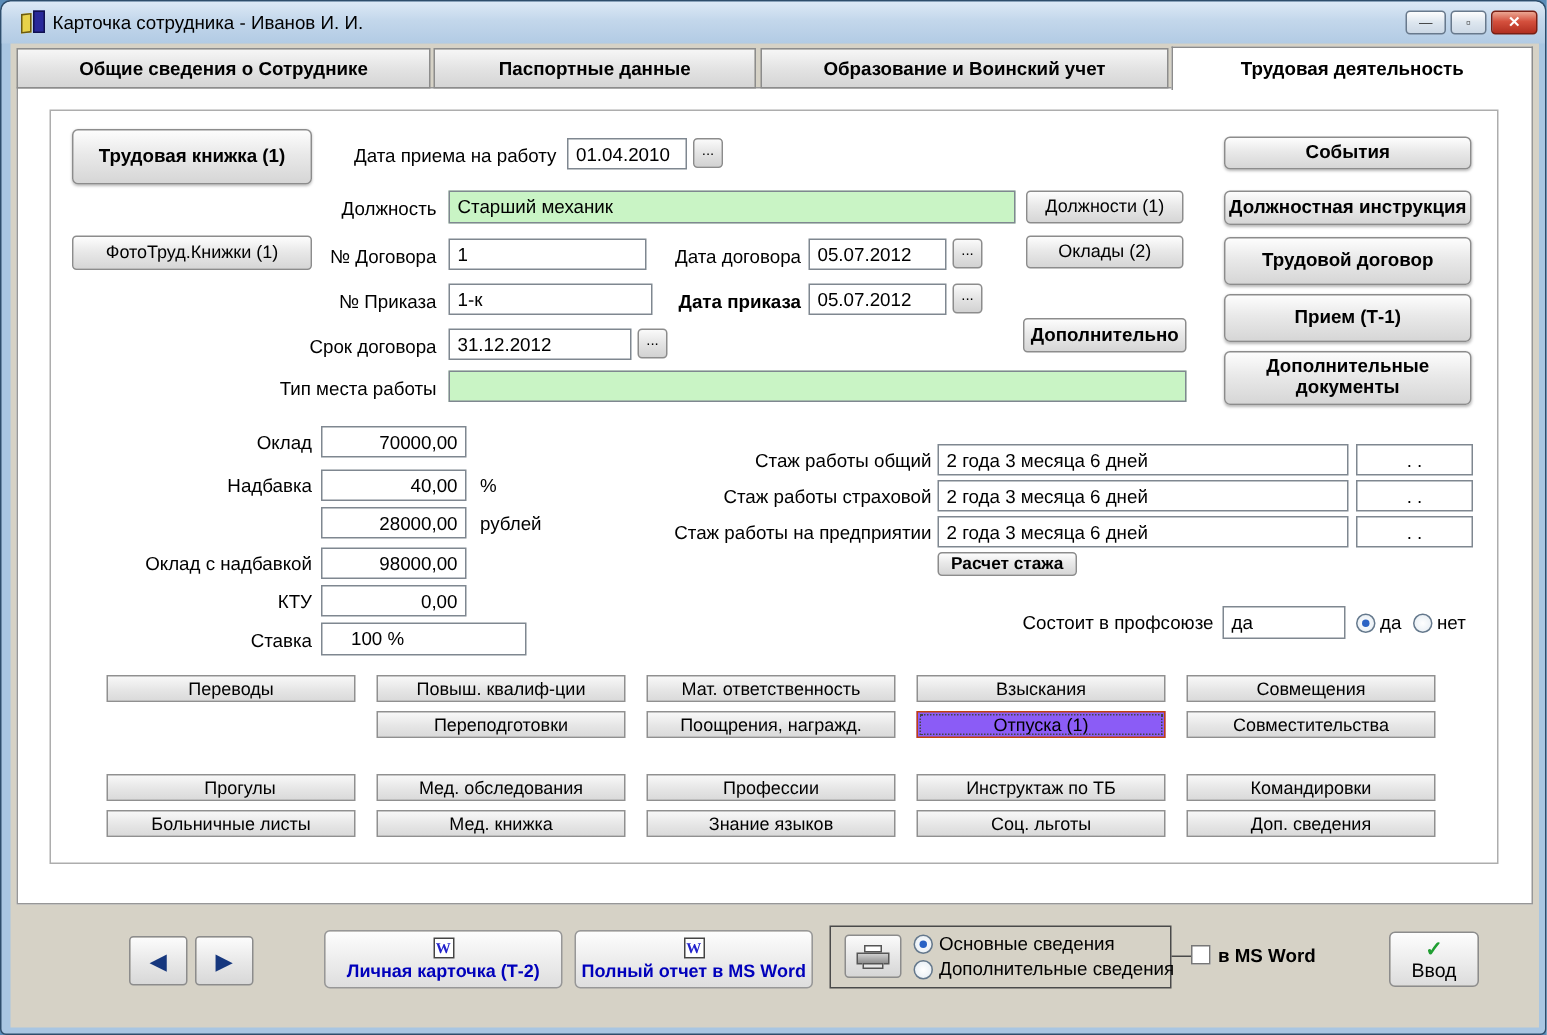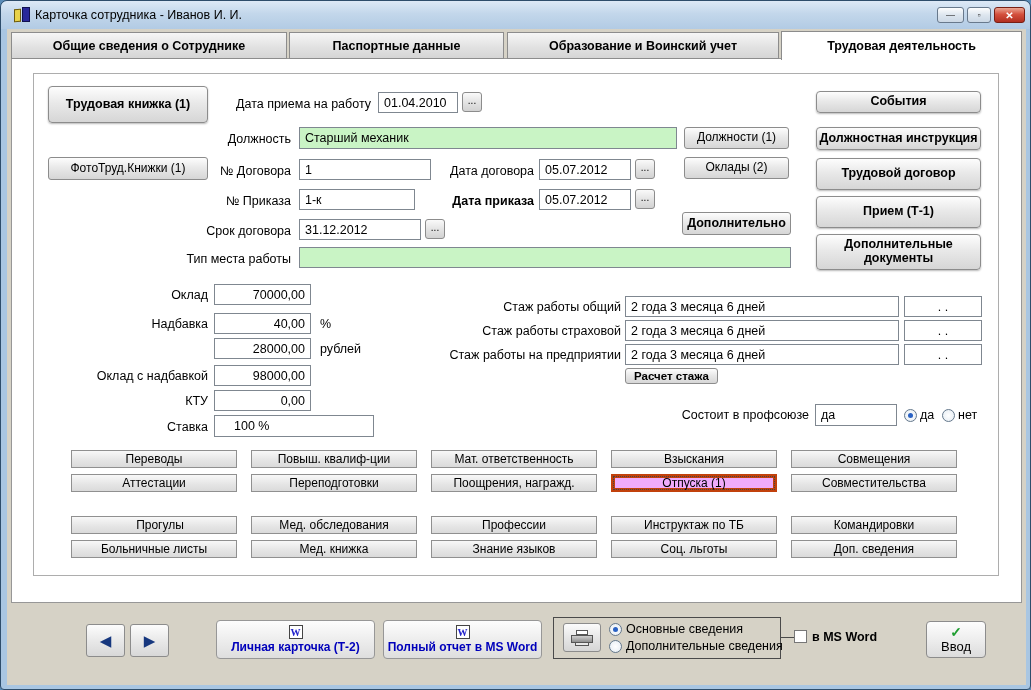--- a/index.html
+++ b/index.html
@@ -39,21 +39,21 @@
   .inp { position:absolute; background:#fff; border:1px solid #7f8790; font-size:12.5px; color:#000;
     display:flex; align-items:center; padding:0 5px; z-index:6; }
   .inp.green { background:#c9f4c5; }
   .inp.num { justify-content:flex-end; }
   .inp.center { justify-content:center; }
   .browse { position:absolute; width:20px; height:20px; display:flex; align-items:center; justify-content:center;
     background:linear-gradient(#fafafa,#e4e4e4 50%,#d2d2d2); border:1px solid #8c8c8c; border-radius:3px;
     font-size:10px; padding-bottom:4px; z-index:6; }
   .gridbtn { position:absolute; width:166px; height:18px; display:flex; align-items:center; justify-content:center;
     background:linear-gradient(#f8f8f8,#e6e6e6 55%,#dadada); border:1px solid #909090; font-size:12px; z-index:6; }
-  .gridbtn.hl { background:#f0abfc; border:4px solid #c2410c; outline:1px dotted #444; outline-offset:-3px; }
+  .gridbtn.hl { background:#8b5cf6; border:1px solid #c2410c; outline:1px dotted #444; outline-offset:-3px; }
   .radio { position:absolute; width:13px; height:13px; border-radius:50%; border:1px solid #64788c;
     background:radial-gradient(#ffffff,#e3ebf2); z-index:6; }
   .radio.on::after { content:""; position:absolute; left:3px; top:3px; width:5px; height:5px; border-radius:50%; background:#2a62c4; }
   .checkbox { position:absolute; width:13px; height:13px; background:#fff; border:1px solid #777; z-index:6; }
   .navbtn { position:absolute; width:39px; height:33px; display:flex; align-items:center; justify-content:center;
     background:linear-gradient(#fcfcfc,#e9e9e9 50%,#d8d8d8); border:1px solid #8c8c8c; border-radius:3px;
     color:#16377e; font-size:15px; z-index:6; }
   .reportbtn { position:absolute; width:159px; height:39px; display:flex; flex-direction:column; align-items:center; justify-content:center;
     background:linear-gradient(#fdfdfd,#ececec 55%,#dedede); border:1px solid #979797; border-radius:4px;
     color:#0000bb; font-weight:bold; font-size:12px; gap:1px; z-index:6; }
@@ -109,21 +109,21 @@
   <div class="btn" style="left:683px; top:126px; width:105px; height:22px;">Должности (1)</div>
 
   <div class="lbl r" style="left:200px; top:163px; width:90px;">№ Договора</div>
   <div class="inp" style="left:298px; top:158px; width:132px; height:21px;">1</div>
   <div class="lbl r" style="left:443px; top:163px; width:90px;">Дата договора</div>
   <div class="inp" style="left:538px; top:158px; width:92px; height:21px;">05.07.2012</div>
   <div class="browse" style="left:634px; top:158px;">...</div>
   <div class="btn" style="left:683px; top:156px; width:105px; height:22px;">Оклады (2)</div>
 
   <div class="lbl r" style="left:200px; top:193px; width:90px;">№ Приказа</div>
-  <div class="inp" style="left:298px; top:188px; width:116px; height:21px;">1-к</div>
+  <div class="inp" style="left:298px; top:188px; width:136px; height:21px;">1-к</div>
   <div class="lbl r" style="left:443px; top:193px; width:90px;font-weight:bold;">Дата приказа</div>
   <div class="inp" style="left:538px; top:188px; width:92px; height:21px;">05.07.2012</div>
   <div class="browse" style="left:634px; top:188px;">...</div>
 
   <div class="lbl r" style="left:190px; top:223px; width:100px;">Срок договора</div>
   <div class="inp" style="left:298px; top:218px; width:122px; height:21px;">31.12.2012</div>
   <div class="browse" style="left:424px; top:218px;">...</div>
   <div class="btn bold" style="left:681px; top:211px; width:109px; height:23px;">Дополнительно</div>
 
   <div class="lbl r" style="left:180px; top:251px; width:110px;">Тип места работы</div>
@@ -140,21 +140,21 @@
   <div class="lbl r" style="left:110px; top:316px; width:97px;">Надбавка</div>
   <div class="inp num" style="left:213px; top:312px; width:97px; height:21px;">40,00</div>
   <div class="lbl" style="left:319px; top:316px;">%</div>
   <div class="inp num" style="left:213px; top:337px; width:97px; height:21px;">28000,00</div>
   <div class="lbl" style="left:319px; top:341px;">рублей</div>
   <div class="lbl r" style="left:85px; top:368px; width:122px;">Оклад с надбавкой</div>
   <div class="inp num" style="left:213px; top:364px; width:97px; height:21px;">98000,00</div>
   <div class="lbl r" style="left:150px; top:393px; width:57px;">КТУ</div>
   <div class="inp num" style="left:213px; top:389px; width:97px; height:21px;">0,00</div>
   <div class="lbl r" style="left:140px; top:419px; width:67px;">Ставка</div>
-  <div class="inp" style="left:213px; top:414px; width:160px; height:22px;padding-left:19px;">100 %</div>
+  <div class="inp" style="left:213px; top:414px; width:137px; height:22px;padding-left:19px;">100 %</div>
 
   <div class="lbl r" style="left:470px; top:299px; width:150px;">Стаж работы общий</div>
   <div class="inp" style="left:624px; top:295px; width:274px; height:21px;">2 года 3 месяца 6 дней</div>
   <div class="inp center" style="left:903px; top:295px; width:78px; height:21px;">. .</div>
   <div class="lbl r" style="left:455px; top:323px; width:165px;">Стаж работы страховой</div>
   <div class="inp" style="left:624px; top:319px; width:274px; height:21px;">2 года 3 месяца 6 дней</div>
   <div class="inp center" style="left:903px; top:319px; width:78px; height:21px;">. .</div>
   <div class="lbl r" style="left:430px; top:347px; width:190px;">Стаж работы на предприятии</div>
   <div class="inp" style="left:624px; top:343px; width:274px; height:21px;">2 года 3 месяца 6 дней</div>
   <div class="inp center" style="left:903px; top:343px; width:78px; height:21px;">. .</div>
@@ -165,21 +165,20 @@
   <div class="radio on" style="left:903px; top:408px;"></div>
   <div class="lbl" style="left:919px; top:407px;">да</div>
   <div class="radio" style="left:941px; top:408px;"></div>
   <div class="lbl" style="left:957px; top:407px;">нет</div>
 
   <div class="gridbtn" style="left:70px;  top:449px;">Переводы</div>
   <div class="gridbtn" style="left:250px; top:449px;">Повыш. квалиф-ции</div>
   <div class="gridbtn" style="left:430px; top:449px;">Мат. ответственность</div>
   <div class="gridbtn" style="left:610px; top:449px;">Взыскания</div>
   <div class="gridbtn" style="left:790px; top:449px;">Совмещения</div>
-  <div class="gridbtn" style="left:70px;  top:473px;">Аттестации</div>
   <div class="gridbtn" style="left:250px; top:473px;">Переподготовки</div>
   <div class="gridbtn" style="left:430px; top:473px;">Поощрения, награжд.</div>
   <div class="gridbtn hl" style="left:610px; top:473px;">Отпуска (1)</div>
   <div class="gridbtn" style="left:790px; top:473px;">Совместительства</div>
   <div class="gridbtn" style="left:70px;  top:515px;padding-left:12px;">Прогулы</div>
   <div class="gridbtn" style="left:250px; top:515px;">Мед. обследования</div>
   <div class="gridbtn" style="left:430px; top:515px;">Профессии</div>
   <div class="gridbtn" style="left:610px; top:515px;">Инструктаж по ТБ</div>
   <div class="gridbtn" style="left:790px; top:515px;text-align:right;">Командировки</div>
   <div class="gridbtn" style="left:70px;  top:539px;">Больничные листы</div>

